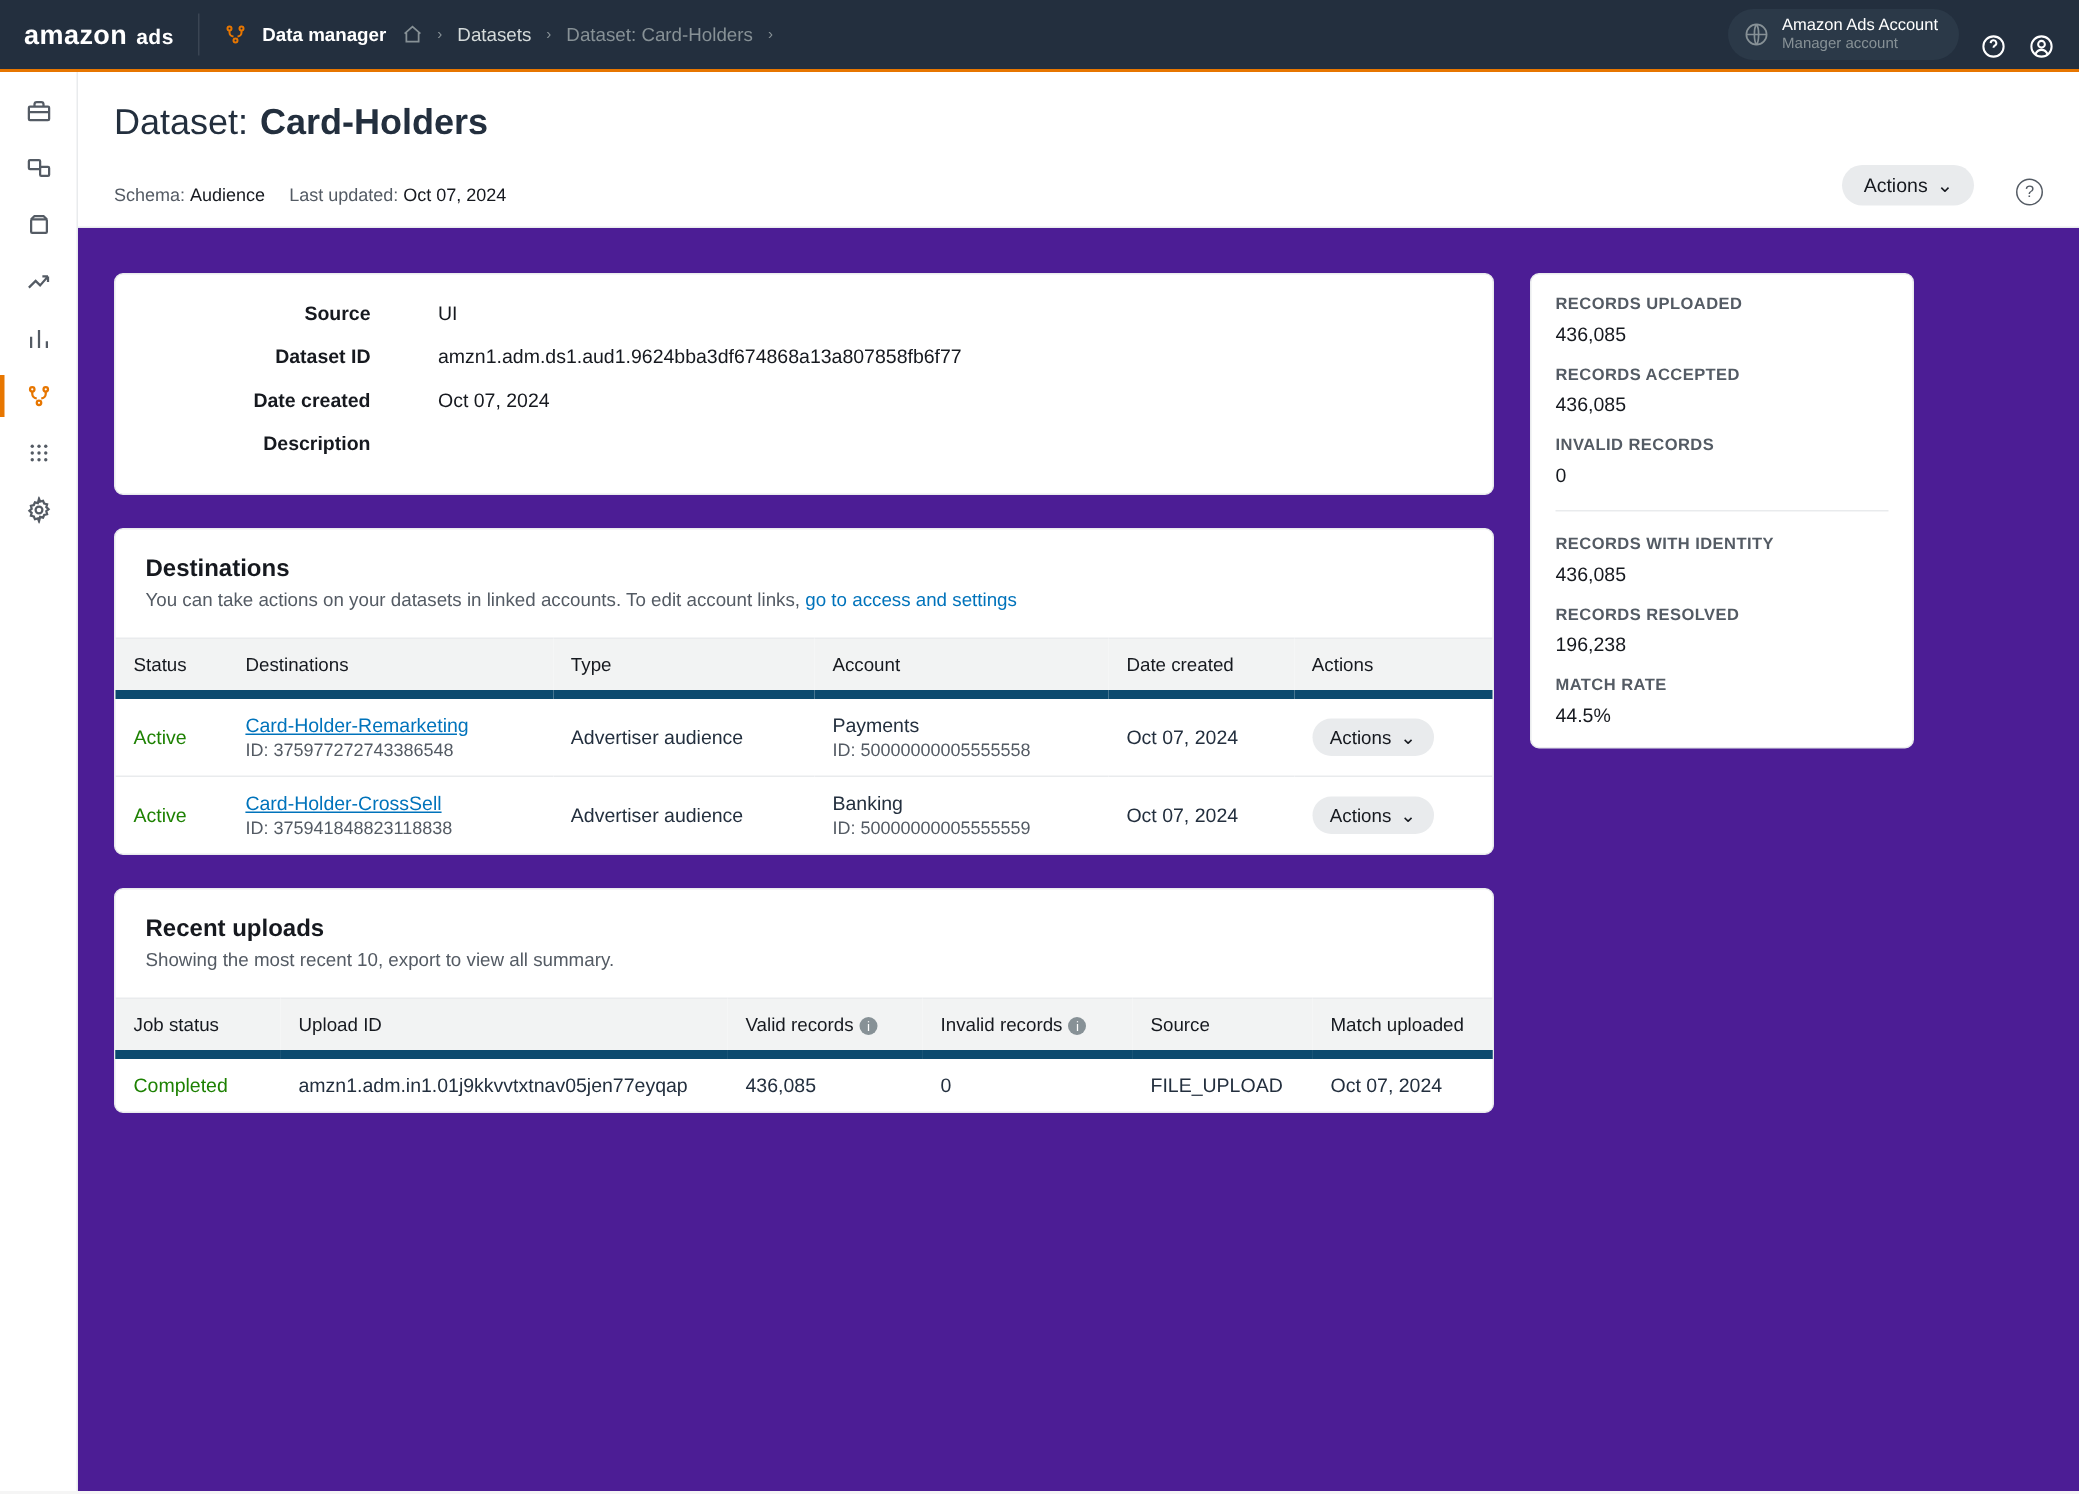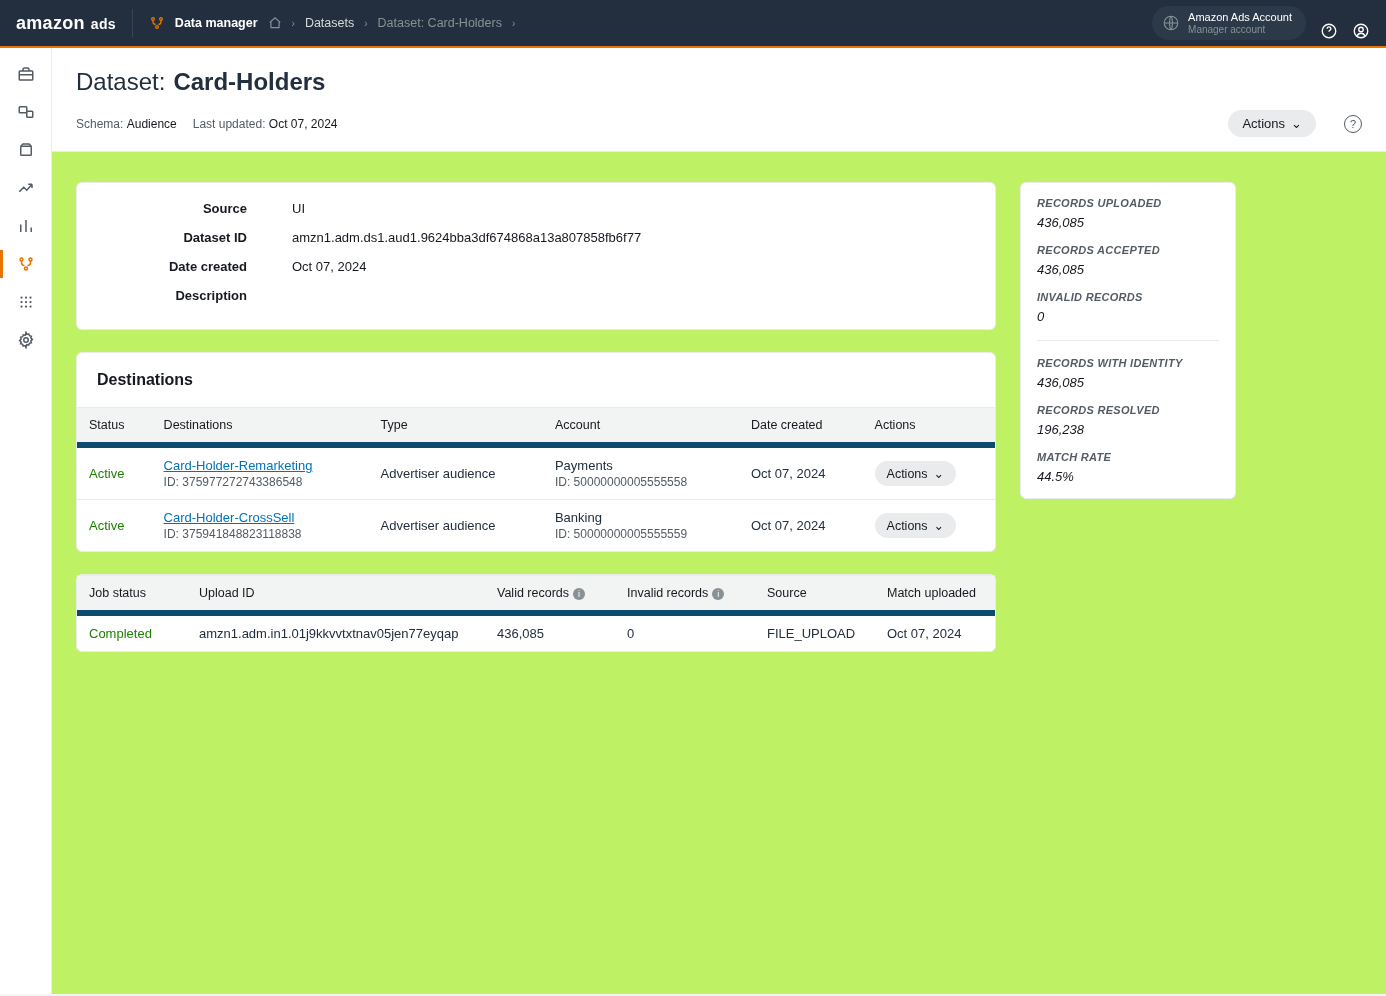--- a/index.html
+++ b/index.html
@@ -26,25 +26,25 @@
 .hdr-icon svg { stroke: #fff; }
 
 
 .shell { display: flex; }
 .sidebar { width: 52px; background: #fff; border-right: 1px solid #e9ebed; padding-top: 16px; display: flex; flex-direction: column; align-items: center; gap: 18px; min-height: calc(100vh - 50px);}
 .side-icon { width: 20px; height: 20px; color: #545b64; display: flex; align-items: center; justify-content: center; cursor: pointer; position: relative;}
 .side-icon.active::before { content: ""; position: absolute; left: -16px; top: -4px; bottom: -4px; width: 3px; background: #e77600; }
 .side-icon.active { color: #e77600; }
 
 
-.main { flex: 1; background: #bef264; border-left: none; }
+.main { flex: 1; background: #4c1d95; border-left: none; }
 .page-head { padding: 20px 24px 14px; background:#fff; border-bottom:1px solid #e9ebed; }
 .page-title { font-size: 24px; font-weight: 400; display: flex; align-items: baseline; gap: 8px; }
 .page-title .name { font-weight: 700; }
-.sub-row { display: flex; align-items: center; gap: 16px; margin-top: 14px; font-size: 12px; color: #545b64; }
+.sub-row { display: flex; align-items: flex-end; gap: 16px; margin-top: 14px; font-size: 12px; color: #545b64; }
 .sub-row .k { color:#545b64; }
 .sub-row .v { color:#16191f; font-weight:500; }
 .sub-row .spacer { flex:1; }
 .actions-btn { background:#e9ebed; border:none; border-radius:16px; padding:6px 14px; font-size:13px; color:#16191f; display:inline-flex; align-items:center; gap:6px; cursor:pointer; }
 .help-circ { width:18px; height:18px; border:1.5px solid #545b64; border-radius:50%; display:inline-flex; align-items:center; justify-content:center; font-size:11px; color:#545b64; margin-left:12px; cursor:pointer;}
 
 .content-wrap { display:flex; gap:24px; padding: 30px 24px 30px 24px; align-items:flex-start; }
 .left-col { flex:1; display:flex; flex-direction:column; gap:22px; max-width: 920px;}
 .card { background:#fff; border:1px solid #e9ebed; border-radius:6px; }
 .card-pad { padding:18px 20px; }
@@ -60,21 +60,21 @@
 thead th { text-align:left; background:#f2f3f3; font-weight:500; color:#16191f; padding:10px 12px; border-top:1px solid #e9ebed; border-bottom:6px solid #0c4a6e; font-size:12.5px;}
 tbody td { padding:10px 12px; border-bottom:1px solid #e9ebed; vertical-align:middle; }
 tbody tr:last-child td { border-bottom:none; }
 .status-active { color:#1d8102; }
 .status-completed { color:#1d8102; }
 .dest-name { color:#0073bb; text-decoration:underline; cursor:pointer; }
 .dest-id { color:#545b64; font-size:12px; margin-top:2px; }
 .row-actions .actions-btn { font-size:12.5px; padding:5px 12px; }
 .info-dot { display:inline-block; width:12px; height:12px; background:#879196; color:#fff; border-radius:50%; font-size:9px; text-align:center; line-height:12px; margin-left:4px; }
 
-.right-col { width:216px;font-style:italic; }
+.right-col { width:256px; }
 .stat-card { background:#fff; border:1px solid #e9ebed; border-radius:6px; padding:14px 16px; display:flex; flex-direction:column; gap:6px;}
 .stat-label { font-size:11px; letter-spacing:.3px; color:#545b64; font-weight:600; text-transform:uppercase; margin-top:8px;}
 .stat-label:first-child { margin-top:0; }
 .stat-val { font-size:13px; color:#16191f; }
 .stat-sep { height:1px; background:#e9ebed; margin:10px 0 2px; }
 
 svg { display:block; }
 </style>
 </head>
 <body>
@@ -225,20 +225,21 @@
             <div class="k">Date created</div>
             <div class="v">Oct 07, 2024</div>
             <div class="k">Description</div>
             <div class="v"></div>
           </div>
         </div>
 
         <div class="card">
           <div class="card-pad">
             <h2>Destinations</h2>
+            <div class="sub"><span>You can take actions on your datasets in linked accounts. To edit account links, </span><a href="#">go to access and settings</a></div>
           </div>
           <table>
             <thead>
                 <tr>
               <th>Status</th>
               <th>Destinations</th>
               <th>Type</th>
               <th>Account</th>
               <th>Date created</th>
               <th>Actions</th>
@@ -271,20 +272,24 @@
                     <div class="dest-id">ID: 50000000005555559</div>
                   </td>
                   <td>Oct 07, 2024</td>
                   <td class="row-actions"><button class="actions-btn">Actions <span>⌄</span></button></td>
                 </tr>
               </tbody>
           </table>
         </div>
 
         <div class="card">
+          <div class="card-pad">
+            <h2>Recent uploads</h2>
+            <div class="sub">Showing the most recent 10, export to view all summary.</div>
+          </div>
           <table>
             <thead>
                 <tr>
               <th style="width:110px">Job status</th>
               <th>Upload ID</th>
               <th style="width:130px"><span>Valid records</span><span class="info-dot">i</span></th>
               <th style="width:140px"><span>Invalid records</span><span class="info-dot">i</span></th>
               <th style="width:120px">Source</th>
               <th style="width:120px">Match uploaded</th>
             </tr>

